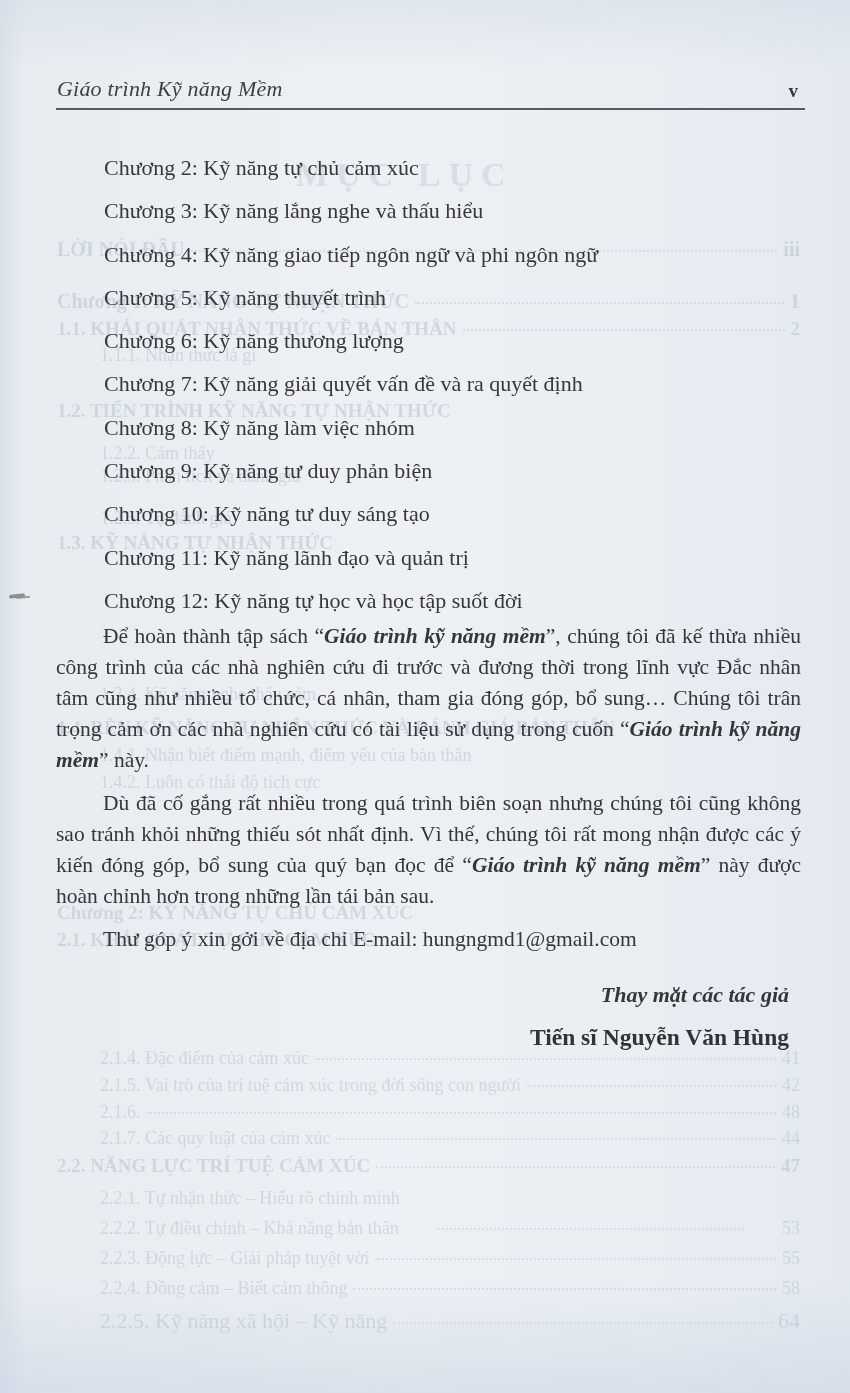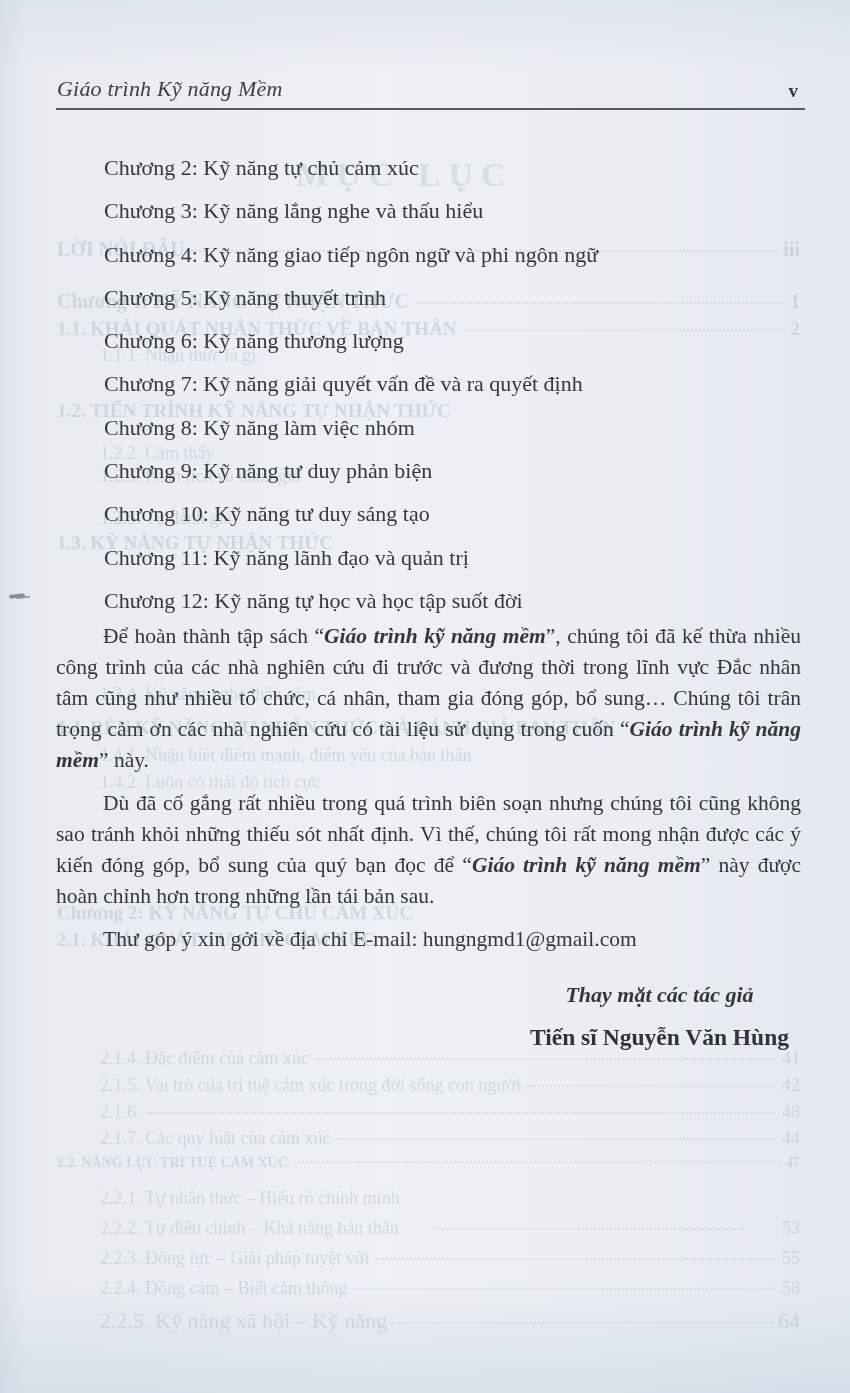--- a/index.html
+++ b/index.html
@@ -40,21 +40,21 @@
   .content{
     position:absolute;left:56px;top:621px;width:745px;
     font-size:21.5px;line-height:31px;color:#343739;
   }
   .body-par{
     margin:0 0 12px 0;text-align:justify;text-indent:47px;
   }
   .book-title-em{font-weight:bold;font-style:italic;}
   .contact-par{margin:4px 0 0 0;text-indent:47px;}
   .signature{margin:24px 12px 0 0;text-align:right;}
-  .signature-inner{display:inline-block;text-align:center;}
+  .signature-inner{display:inline-block;}
   .sig-role{font-weight:bold;font-style:italic;font-size:22px;color:#33373a;}
   .sig-name{font-weight:bold;font-size:23.5px;margin-top:12px;color:#303438;}
   
   .stray-mark{
     position:absolute;left:9px;top:594px;width:16px;height:4px;background:#8a8f93;
     border-radius:2px;transform:rotate(-6deg);box-shadow:6px 2px 0 -1px #9aa0a4;
   }
 </style>
 </head>
 <body>
@@ -129,21 +129,21 @@
       <div class="ghost-line" style="left: 100px; top: 1102px; font-size: 18px; width: 700px;">
         <span class="g-text">2.1.6.</span>
         <span class="g-dots"></span>
         <span class="g-page">48</span>
       </div>
       <div class="ghost-line" style="left: 100px; top: 1128px; font-size: 18px; width: 700px;">
         <span class="g-text">2.1.7. Các quy luật của cảm xúc</span>
         <span class="g-dots"></span>
         <span class="g-page">44</span>
       </div>
-      <div class="ghost-line gb" style="left: 57px; top: 1155px; font-size: 14px; width: 743px;">
+      <div class="ghost-line gb" style="left: 57px; top: 1155px; font-size: 19px; width: 743px;">
         <span class="g-text">2.2. NĂNG LỰC TRÍ TUỆ CẢM XÚC</span>
         <span class="g-dots"></span>
         <span class="g-page">47</span>
       </div>
       <div class="ghost-line" style="left: 100px; top: 1188px; font-size: 18px; width: 700px;">
         <span class="g-text">2.2.1. Tự nhận thức – Hiểu rõ chính mình</span>
       </div>
       <div class="ghost-line" style="left: 100px; top: 1218px; font-size: 18px; width: 700px; gap: 32px;">
         <span class="g-text">2.2.2. Tự điều chỉnh – Khả năng bản thân</span>
         <span class="g-dots"></span>

